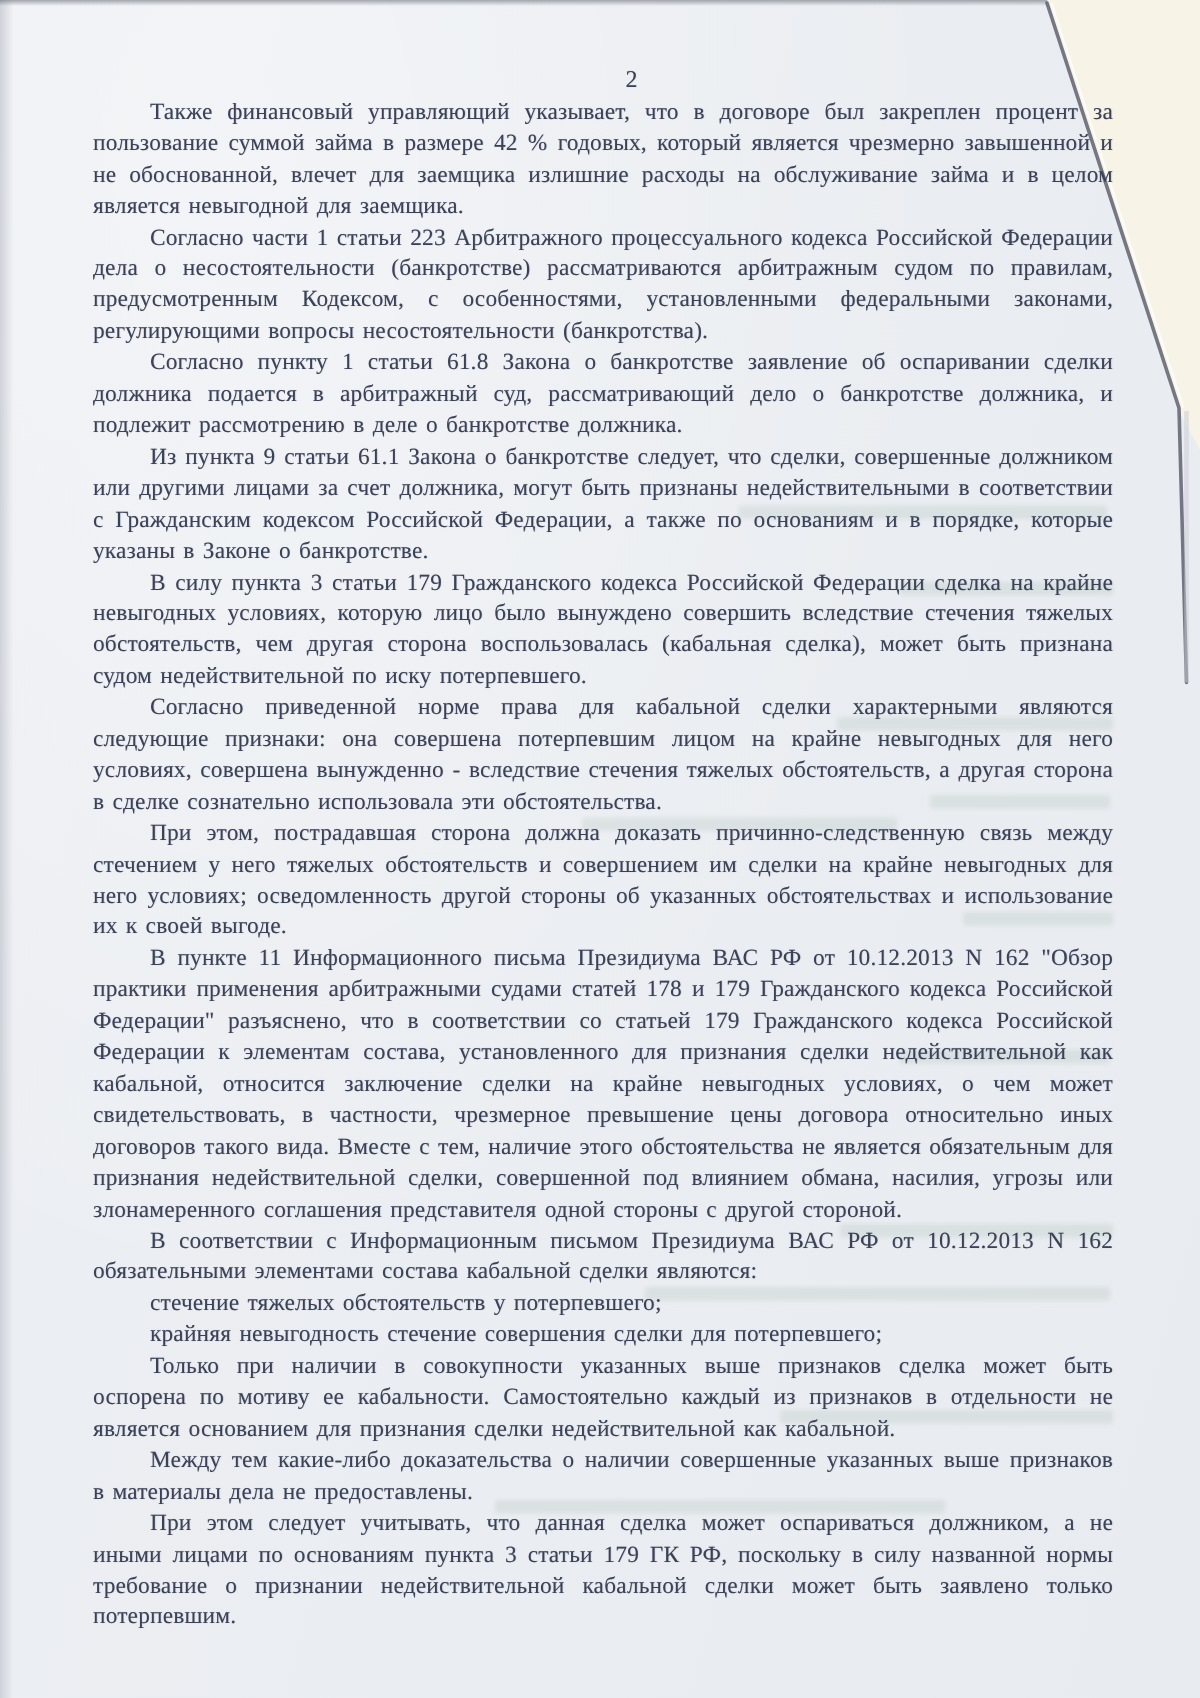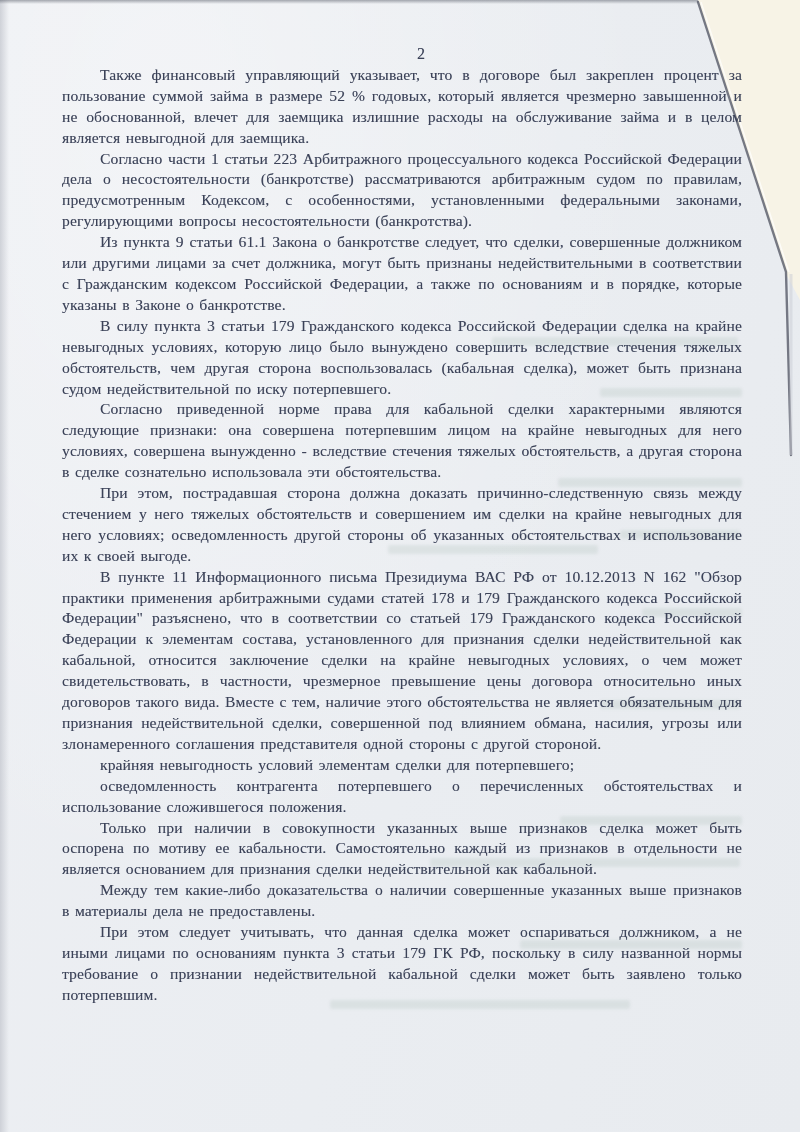--- a/index.html
+++ b/index.html
@@ -79,28 +79,30 @@
   <div class="ghost g5"></div>
   <div class="ghost g6"></div>
   <div class="ghost g7"></div>
   <div class="ghost g8"></div>
   <div class="ghost g9"></div>
   <div class="ghost g10"></div>
   <div class="ghost g11"></div>
 
   <div class="content">
     <p class="page-number">2</p>
-    <p>Также финансовый управляющий указывает, что в договоре был закреплен процент за пользование суммой займа в размере 52 % годовых, который является чрезмерно завышенной и не обоснованной, влечет для заемщика излишние расходы на обслуживание займа и в целом является невыгодной для заемщика.</p>
+    <p>Также финансовый управляющий указывает, что в договоре был закреплен процент за пользование суммой займа в размере 42 % годовых, который является чрезмерно завышенной и не обоснованной, влечет для заемщика излишние расходы на обслуживание займа и в целом является невыгодной для заемщика.</p>
     <p>Согласно части 1 статьи 223 Арбитражного процессуального кодекса Российской Федерации дела о несостоятельности (банкротстве) рассматриваются арбитражным судом по правилам, предусмотренным Кодексом, с особенностями, установленными федеральными законами, регулирующими вопросы несостоятельности (банкротства).</p>
+    <p>Согласно пункту 1 статьи 61.8 Закона о банкротстве заявление об оспаривании сделки должника подается в арбитражный суд, рассматривающий дело о банкротстве должника, и подлежит рассмотрению в деле о банкротстве должника.</p>
     <p>Из пункта 9 статьи 61.1 Закона о банкротстве следует, что сделки, совершенные должником или другими лицами за счет должника, могут быть признаны недействительными в соответствии с Гражданским кодексом Российской Федерации, а также по основаниям и в порядке, которые указаны в Законе о банкротстве.</p>
     <p>В силу пункта 3 статьи 179 Гражданского кодекса Российской Федерации сделка на крайне невыгодных условиях, которую лицо было вынуждено совершить вследствие стечения тяжелых обстоятельств, чем другая сторона воспользовалась (кабальная сделка), может быть признана судом недействительной по иску потерпевшего.</p>
     <p>Согласно приведенной норме права для кабальной сделки характерными являются следующие признаки: она совершена потерпевшим лицом на крайне невыгодных для него условиях, совершена вынужденно - вследствие стечения тяжелых обстоятельств, а другая сторона в сделке сознательно использовала эти обстоятельства.</p>
     <p>При этом, пострадавшая сторона должна доказать причинно-следственную связь между стечением у него тяжелых обстоятельств и совершением им сделки на крайне невыгодных для него условиях; осведомленность другой стороны об указанных обстоятельствах и использование их к своей выгоде.</p>
     <p>В пункте 11 Информационного письма Президиума ВАС РФ от 10.12.2013 N 162 "Обзор практики применения арбитражными судами статей 178 и 179 Гражданского кодекса Российской Федерации" разъяснено, что в соответствии со статьей 179 Гражданского кодекса Российской Федерации к элементам состава, установленного для признания сделки недействительной как кабальной, относится заключение сделки на крайне невыгодных условиях, о чем может свидетельствовать, в частности, чрезмерное превышение цены договора относительно иных договоров такого вида. Вместе с тем, наличие этого обстоятельства не является обязательным для признания недействительной сделки, совершенной под влиянием обмана, насилия, угрозы или злонамеренного соглашения представителя одной стороны с другой стороной.</p>
-    <p>крайняя невыгодность условий элементам сделки для потерпевшего;</p>
-    <p>осведомленность контрагента потерпевшего о перечисленных обстоятельствах и использование сложившегося положения.</p>
+    <p>В соответствии с Информационным письмом Президиума ВАС РФ от 10.12.2013 N 162 обязательными элементами состава кабальной сделки являются:</p>
+    <p>стечение тяжелых обстоятельств у потерпевшего;</p>
+    <p>крайняя невыгодность стечение совершения сделки для потерпевшего;</p>
     <p>Только при наличии в совокупности указанных выше признаков сделка может быть оспорена по мотиву ее кабальности. Самостоятельно каждый из признаков в отдельности не является основанием для признания сделки недействительной как кабальной.</p>
     <p>Между тем какие-либо доказательства о наличии совершенные указанных выше признаков в материалы дела не предоставлены.</p>
     <p>При этом следует учитывать, что данная сделка может оспариваться должником, а не иными лицами по основаниям пункта 3 статьи 179 ГК РФ, поскольку в силу названной нормы требование о признании недействительной кабальной сделки может быть заявлено только потерпевшим.</p>
 
   </div>
 
 </div>
 
 </body></html>

